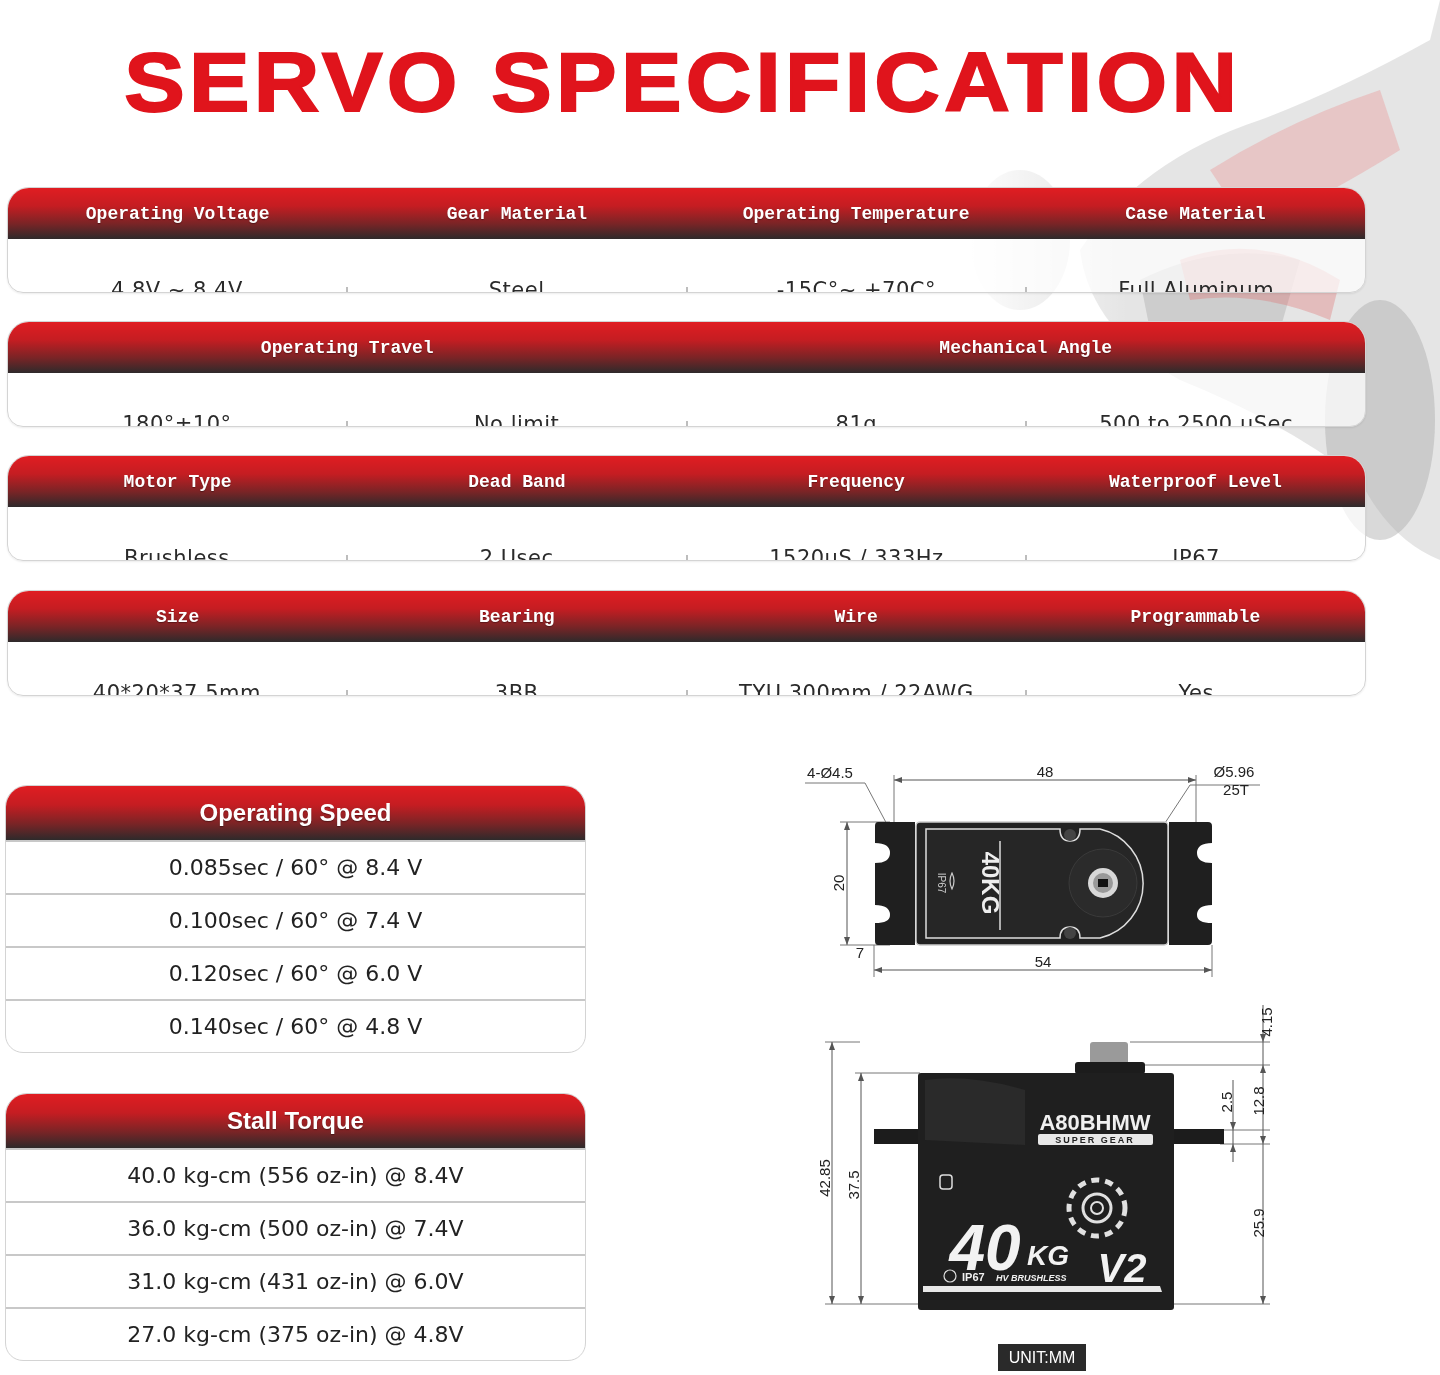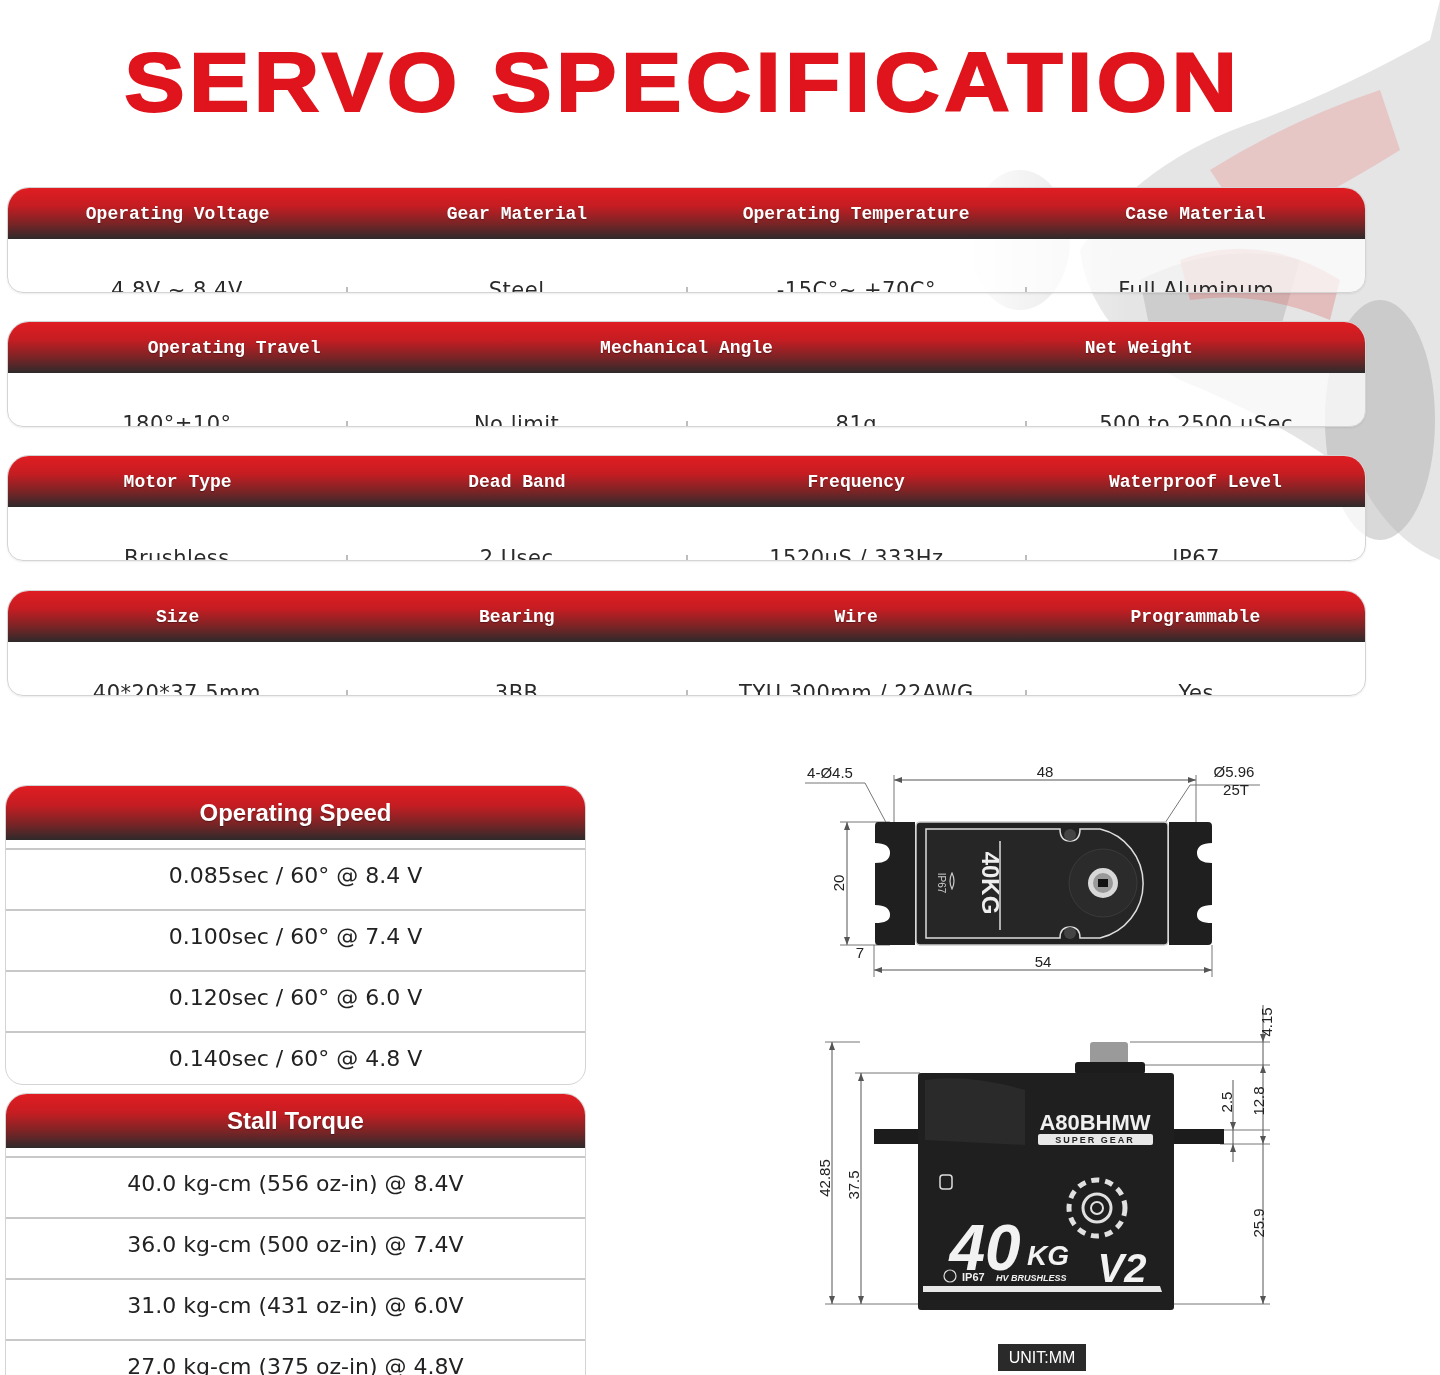--- a/index.html
+++ b/index.html
@@ -47,21 +47,20 @@
   }
   .list-head {
     height: 54px; display: flex; align-items: center; justify-content: center;
     background: linear-gradient(to bottom, #e01d22 0%, #c51d22 35%, #7a2426 70%, #2e2a2b 100%);
     color: #fff; font-weight: bold; font-size: 24px; text-shadow: 0 1px 1px rgba(0,0,0,0.35);
   }
   .list-row {
     height: 53px; display: flex; align-items: center; justify-content: center;
     font-size: 22px; color: #222; border-top: 2px solid #c8c8c8;
     font-family: "DejaVu Sans", sans-serif;
-    margin-top: 8px;
   }
   .list-row:first-of-type { border-top: none; }
 
   .drawing { position: absolute; z-index: 2; }
   .dim-text { font-family: "Liberation Sans", sans-serif; font-size: 15px; fill: #222; }
 
   .unit-badge {
     position: absolute; left: 998px; top: 1344px; width: 88px; height: 27px;
     background: #2a2a2a; color: #fff; font-size: 16px; display: flex; align-items: center; justify-content: center;
     font-family: "Liberation Sans", sans-serif; z-index: 2;
@@ -100,21 +99,20 @@
     <div class="vcell">Steel</div>
     <div class="vcell">-15C°~ +70C°</div>
     <div class="vcell">Full Aluminum</div>
   </div>
 </div>
 
 <div class="spec-table" style="top:321px;">
   <div class="spec-head">
     <div class="hcell">Operating Travel</div>
     <div class="hcell">Mechanical Angle</div>
-    <div class="hcell">Net Weight</div>
   </div>
   <div class="spec-body">
     <div class="vcell">180°±10°</div>
     <div class="vcell">No limit</div>
     <div class="vcell">81g</div>
     <div class="vcell">500 to 2500 uSec</div>
   </div>
 </div>
 
 <div class="spec-table" style="top:455px;">

